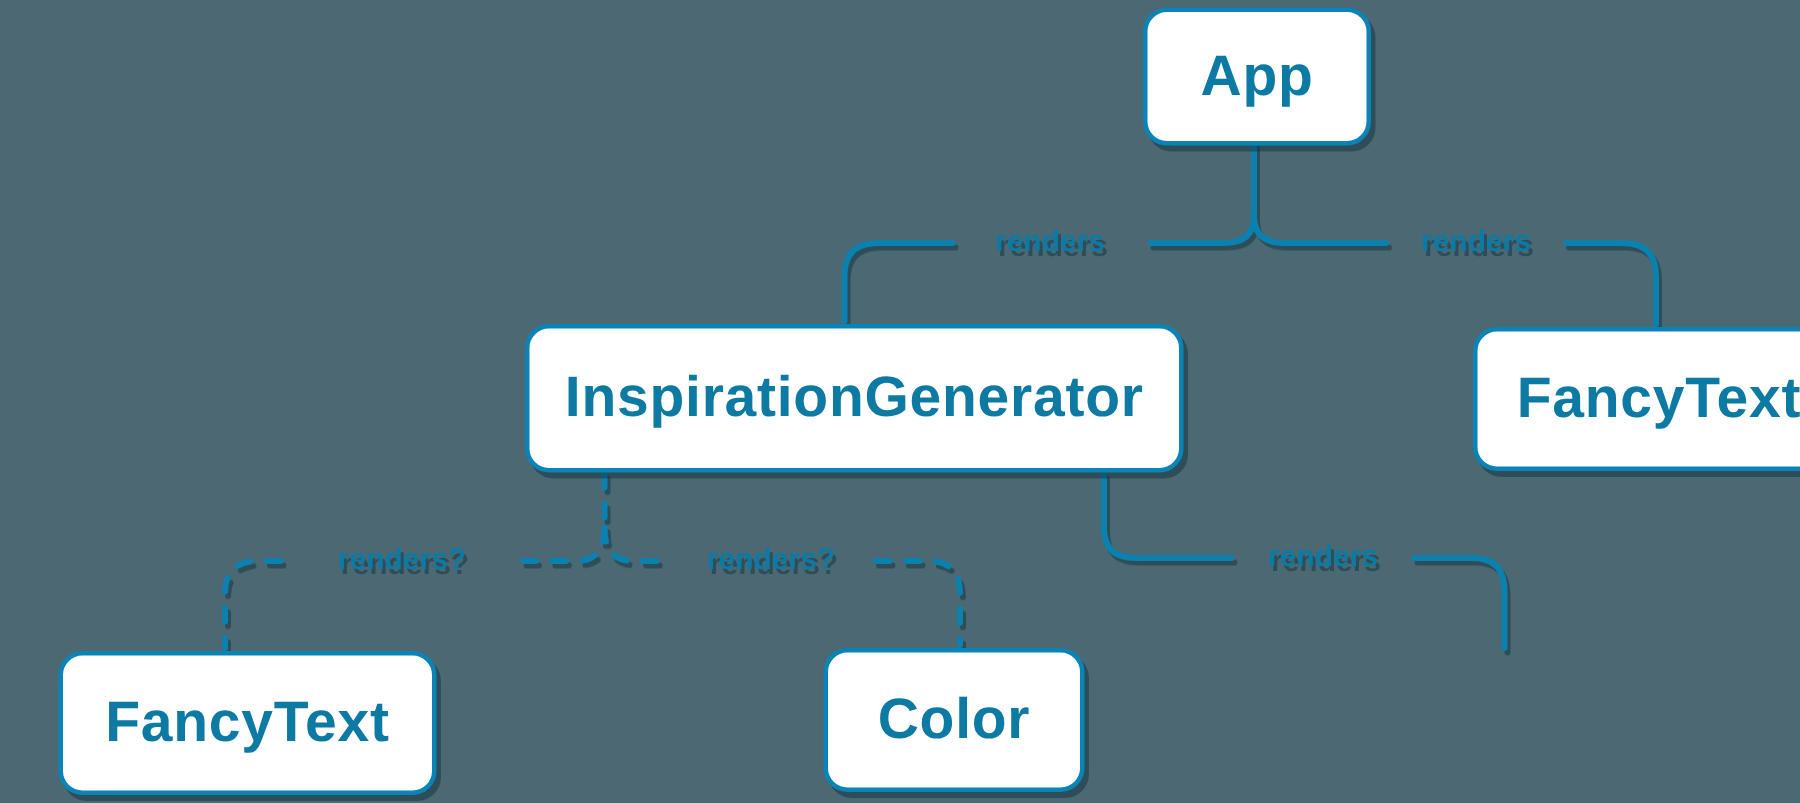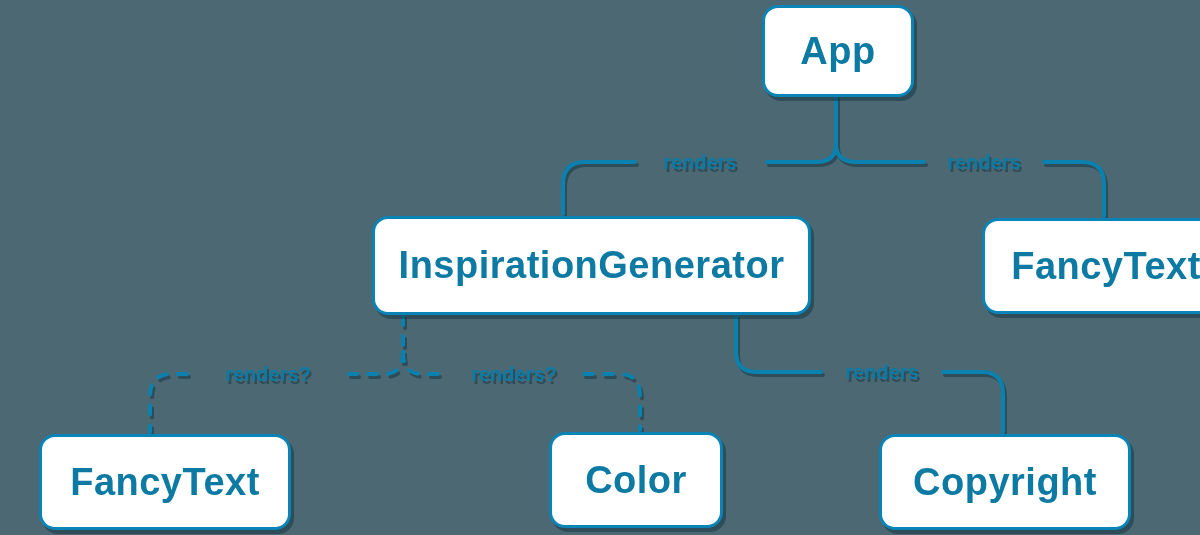--- a/index.html
+++ b/index.html
@@ -81,39 +81,36 @@
 
       <path d="M367,352 Q367,374 386,374 L410,374"></path>
       <path d="M548,374 L583,374 Q604,374 604,396 V430"></path>
     </g>
   </svg>
 
   <div class="node" style="left:726px;top:5px;width:152px;height:92px;">
     <span>App</span>
   </div>
 
-  <div class="node" style="left:336px;top:216px;width:439px;height:99px;">
+  <div class="node" style="left:314px;top:216px;width:439px;height:99px;">
     <span>InspirationGenerator</span>
   </div>
 
   <div class="node" style="left:946px;top:218px;width:248px;height:96px;">
     <span>FancyText</span>
   </div>
 
   <div class="node" style="left:3px;top:434px;width:252px;height:96px;">
     <span>FancyText</span>
   </div>
 
   <div class="node" style="left:513px;top:432px;width:174px;height:96px;">
     <span>Color</span>
   </div>
 
-  <div class="node" style="left:843px;top:434px;width:252px;height:96px;">
-    <span>Copyright</span>
-  </div>
 
   <div class="edge-label" style="left:664px;top:162px;">renders</div>
 
   <div class="edge-label" style="left:948px;top:162px;">renders</div>
 
   <div class="edge-label" style="left:232px;top:374px;">renders?</div>
 
   <div class="edge-label" style="left:478px;top:374px;">renders?</div>
 
   <div class="edge-label" style="left:846px;top:372px;">renders</div>

